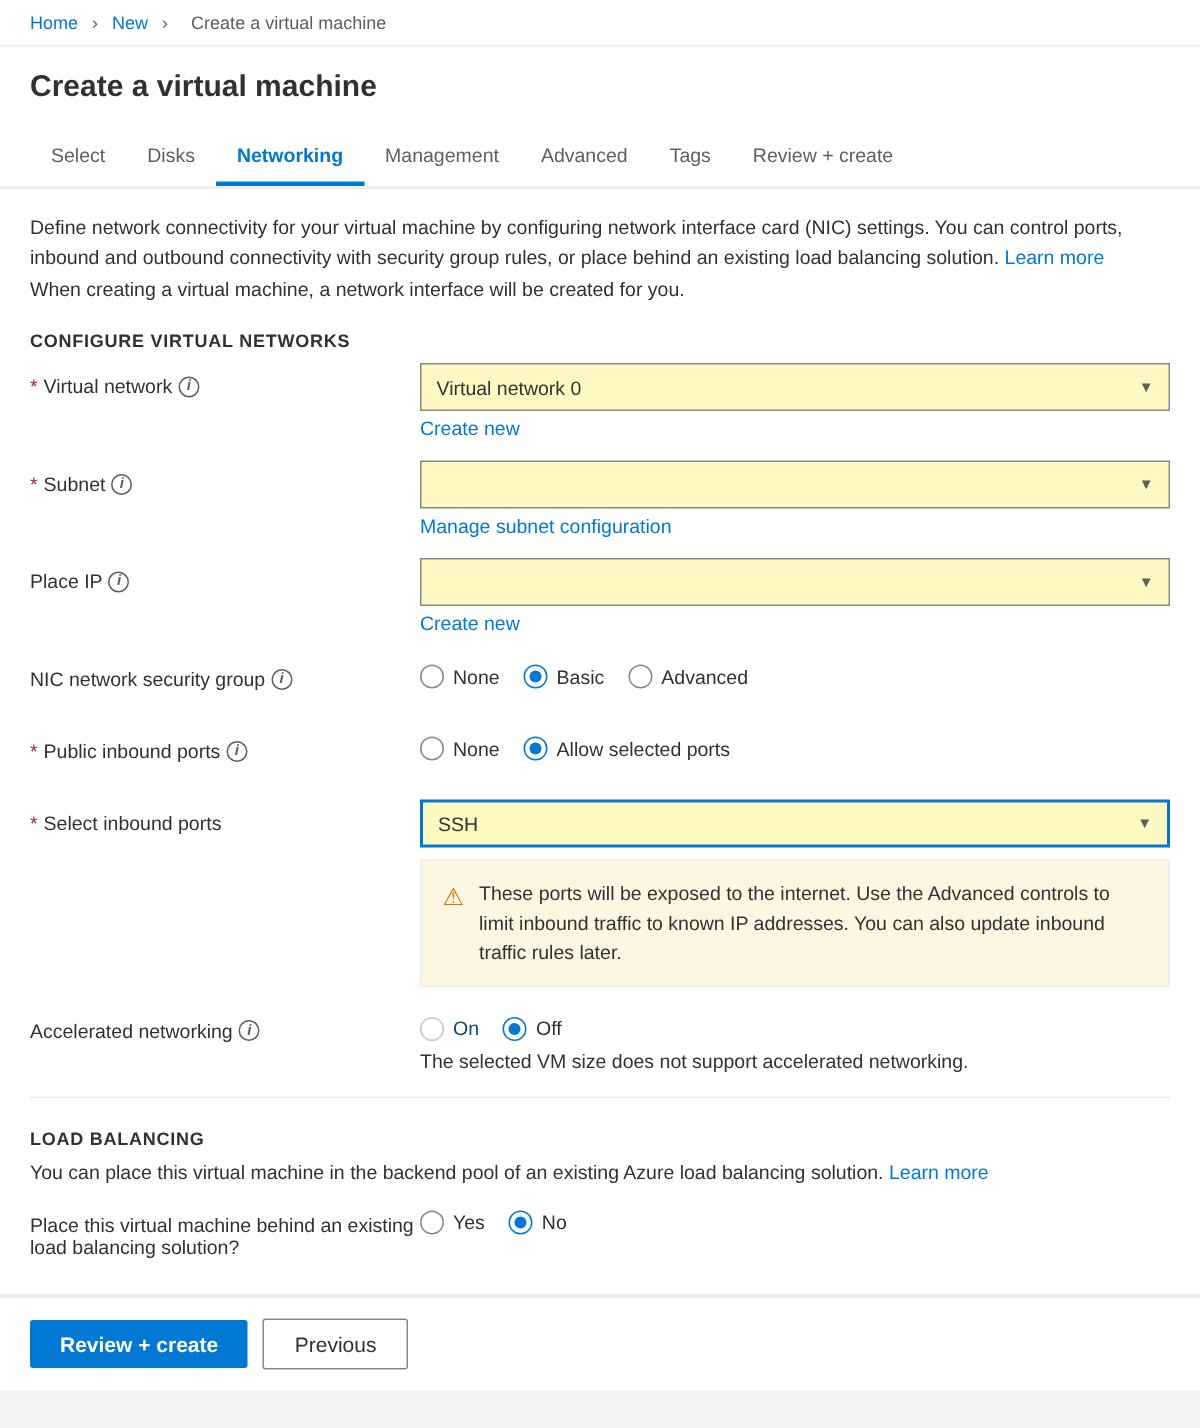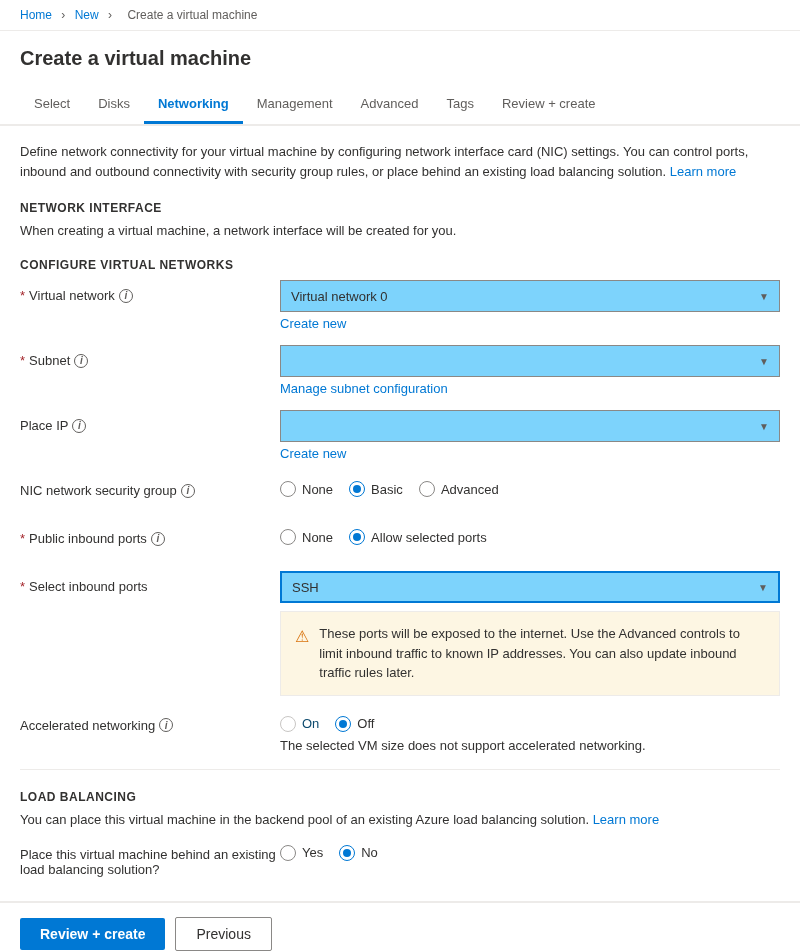--- a/index.html
+++ b/index.html
@@ -17,21 +17,21 @@
     .card-body { padding: 16px 20px; }
     .description { font-size: 13px; color: #323130; line-height: 1.5; margin-bottom: 4px; }
     .description a { color: #0078d4; text-decoration: none; }
     .section-header { font-size: 12px; font-weight: 700; color: #323130; text-transform: uppercase; letter-spacing: 0.5px; margin: 20px 0 8px 0; }
     .section-desc { font-size: 13px; color: #323130; margin-bottom: 12px; }
     .form-row { display: flex; align-items: flex-start; margin-bottom: 8px; min-height: 36px; }
     .form-label { width: 260px; min-width: 260px; font-size: 13px; color: #323130; padding-top: 8px; display: flex; align-items: center; gap: 4px; }
     .required-star { color: #a4262c; }
     .info-icon { display: inline-flex; align-items: center; justify-content: center; width: 14px; height: 14px; border-radius: 50%; border: 1px solid #605e5c; color: #605e5c; font-size: 10px; cursor: pointer; font-style: italic; font-weight: 600; flex-shrink: 0; }
     .form-control { flex: 1; }
-    .dropdown { display: flex; align-items: center; justify-content: space-between; border: 1px solid #8a8886; padding: 6px 10px; background: #7dd3fc; cursor: pointer; font-size: 13px; color: #323130; min-height: 32px; }
+    .dropdown { display: flex; align-items: center; justify-content: space-between; border: 1px solid #8a8886; padding: 6px 10px; background: #fef9c3; cursor: pointer; font-size: 13px; color: #323130; min-height: 32px; }
     .dropdown-chevron { color: #605e5c; font-size: 10px; }
     .link-small { color: #0078d4; font-size: 13px; cursor: pointer; text-decoration: none; display: inline-block; margin-top: 4px; }
     .radio-group { display: flex; align-items: flex-end; gap: 16px; padding-top: 6px; flex-wrap: wrap; }
     .radio-item { display: flex; align-items: center; gap: 6px; cursor: pointer; font-size: 13px; }
     .radio-circle { width: 16px; height: 16px; border-radius: 50%; border: 1.5px solid #8a8886; display: flex; align-items: center; justify-content: center; flex-shrink: 0; }
     .radio-circle.selected { border-color: #0078d4; }
     .radio-circle.selected::after { content: ''; width: 8px; height: 8px; background: #0078d4; border-radius: 50%; }
     .warning-box { background: #fdf6e3; border: 1px solid #edebe9; padding: 12px 14px; display: flex; gap: 10px; margin-top: 8px; font-size: 13px; color: #323130; line-height: 1.5; }
     .warning-icon { font-size: 16px; color: #d9730d; flex-shrink: 0; margin-top: 1px; }
     .divider { border: none; border-top: 1px solid #edebe9; margin: 16px 0; }
@@ -72,21 +72,20 @@
       </div>
     </div>
 
     <div class="card-body">
 
       <p class="description">
         <span>Define network connectivity for your virtual machine by configuring network interface card (NIC) settings. You can control ports, inbound and outbound connectivity with security group rules, or place behind an existing load balancing solution.</span>
         <a href="#">Learn more</a>
       </p>
 
-      <div class="section-header">NETWORK INTERFACE</div>
       <p class="section-desc">When creating a virtual machine, a network interface will be created for you.</p>
 
       <div class="section-header">CONFIGURE VIRTUAL NETWORKS</div>
 
       <div class="form-row-wrap">
         <div class="form-row">
           <div class="form-label">
             <span class="required-star">*</span>
             <span>Virtual network</span>
             <span class="info-icon">i</span>

